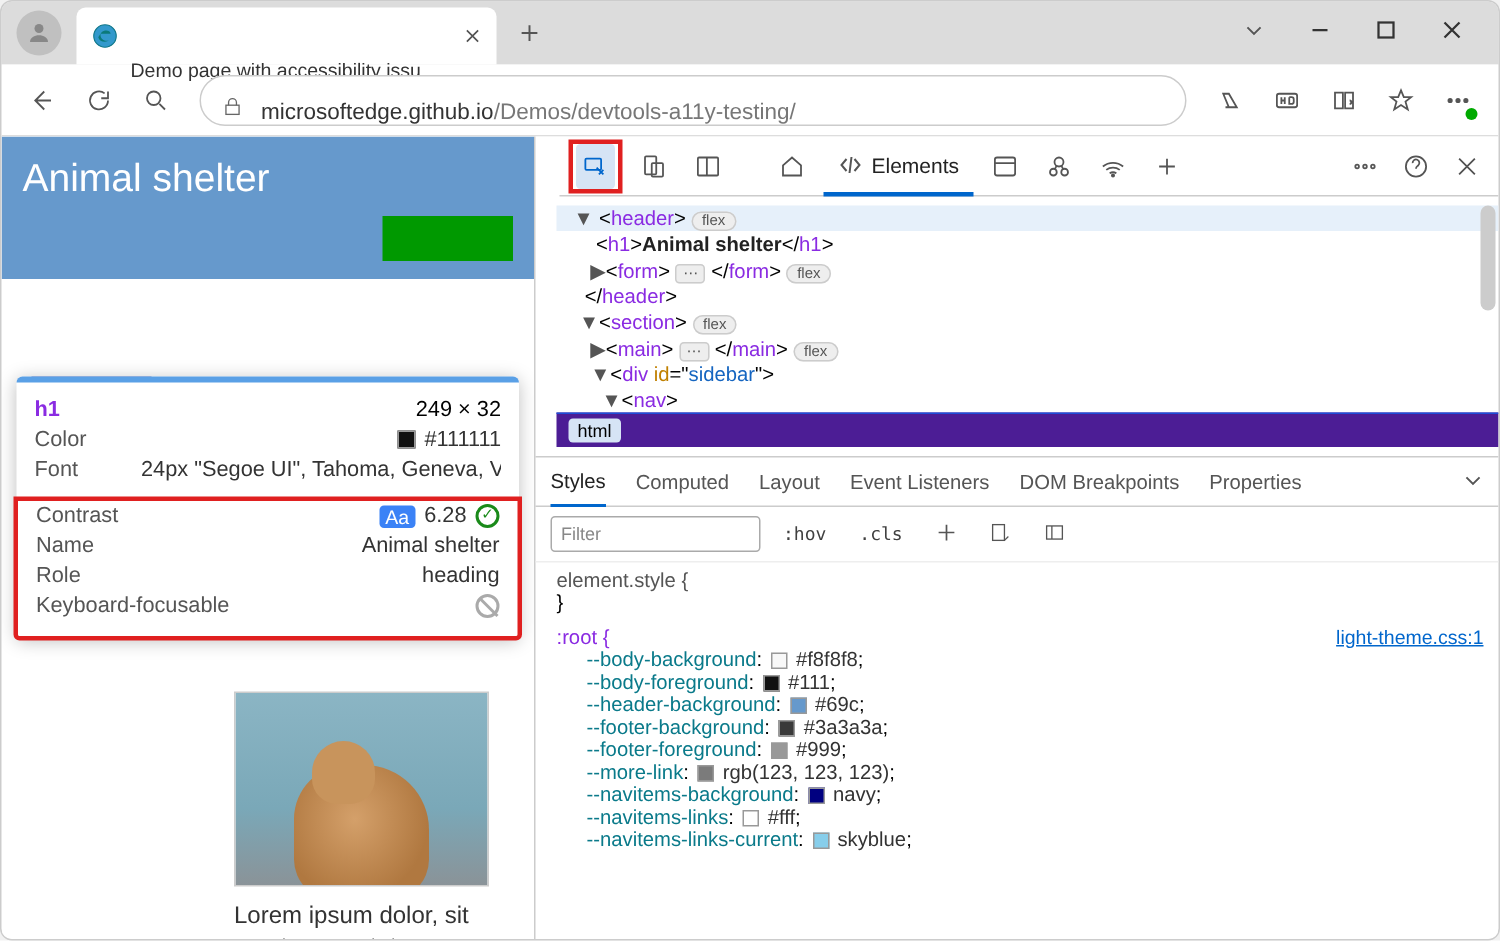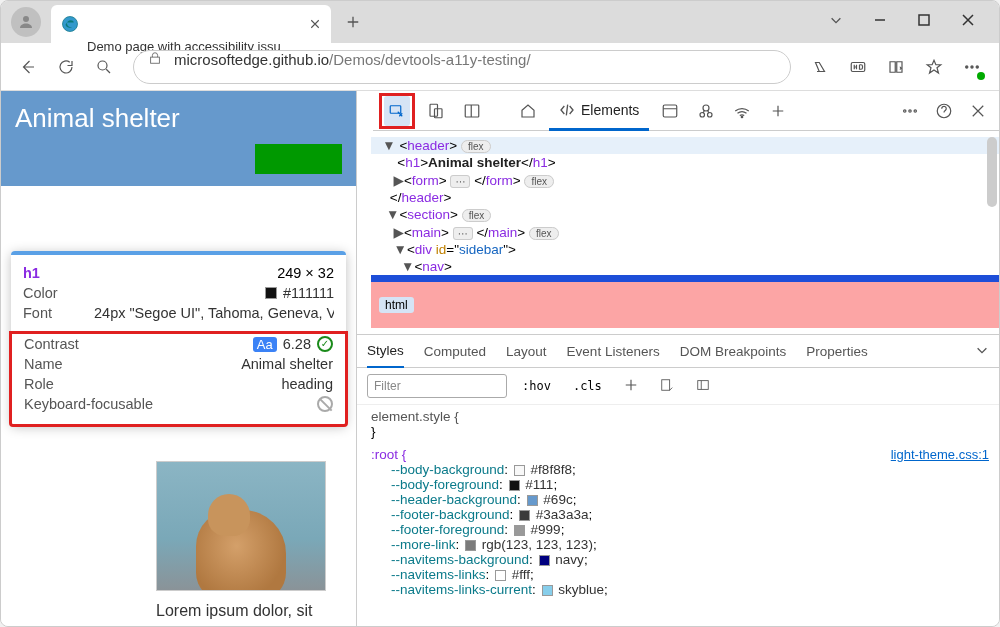--- a/index.html
+++ b/index.html
@@ -15,21 +15,21 @@
   .tab .close-x { width: 16px; height: 16px; display: flex; align-items: center; justify-content: center; color: #555; margin-left: 4px; }
   .newtab { width: 36px; height: 36px; display: flex; align-items: center; justify-content: center; color: #555; margin-left: 4px; }
   .winbtns { margin-left: auto; display: flex; gap: 30px; padding-right: 24px; align-items: center; color: #333; }
   .winbtns span svg { width: 14px; height: 14px; }
   .chev svg { width: 18px; height: 18px; }
 
   
   .addrbar { height: 48px; background: #fff; display: flex; align-items: center; padding: 0 8px; border-bottom: 1px solid #ddd; }
   .iconbtn { width: 38px; height: 38px; display: flex; align-items: center; justify-content: center; color: #555; }
   .iconbtn svg { width: 18px; height: 18px; stroke: #555; fill: none; stroke-width: 1.6; }
-  .urlbox { flex: 1; height: 34px; border: 1px solid #ccc; border-radius: 18px; background: #fff; display: flex; align-items: flex-start; padding: 0 14px; margin: 0 10px; min-width: 0; }
+  .urlbox { flex: 1; height: 34px; border: 1px solid #ccc; border-radius: 18px; background: #fff; display: flex; align-items: flex-end; padding: 0 14px; margin: 0 10px; min-width: 0; }
   .urlbox .lock { margin-right: 12px; color: #666; }
   .urlbox .lock svg { width: 14px; height: 14px; }
   .urlbox .url { font-size: 15px; color: #777; white-space: nowrap; overflow: hidden; }
   .urlbox .url b { color: #333; font-weight: normal; }
   .more-dot { position: relative; }
   .notif-dot { position: absolute; bottom: 6px; right: 6px; width: 8px; height: 8px; border-radius: 50%; background: #0a0; }
 
   
   .main { display: flex; height: calc(100% - 90px); }
   .page { width: 355px; background: #fff; position: relative; overflow: hidden; }
@@ -74,32 +74,32 @@
   .dom { font-family: Consolas, monospace; font-size: 13.5px; padding: 6px 0 6px 14px; position: relative; flex-shrink: 0; }
   .dom .line { white-space: pre; padding: 1px 0; }
   .dom .hl { background: #e6f0fa; }
   .arrowd { color: #555; }
   .tg { color: #8a2be2; }
   .at { color: #c08000; }
   .av { color: #1565c0; }
   .tx { color: #222; font-weight: bold; }
   .pill { background: #eee; border: 1px solid #ccc; border-radius: 10px; padding: 0 6px; font-size: 10px; color: #555; font-family: sans-serif; }
   .dots { background: #eee; border: 1px solid #ccc; border-radius: 3px; padding: 0 4px; font-size: 10px; color: #555; }
-  .crumbs { border-top: 7px solid #1d4ed8; background: #fca5a5; padding: 16px 8px; font-size: 12px; }
+  .crumbs { border-top: 1px solid #1d4ed8; background: #4c1d95; padding: 4px 8px; font-size: 12px; }
   .crumb-sel { background: #d6e4f5; padding: 1px 6px; border-radius: 3px; }
 
   .scroll-v { position: absolute; right: 2px; top: 6px; width: 10px; height: 70px; background: #ccc; border-radius: 5px; }
 
   .styles-tabs { height: 34px; border-top: 1px solid #ccc; border-bottom: 1px solid #ccc; display: flex; align-items: center; padding: 0 10px; gap: 20px; font-size: 13.5px; color: #555; }
   .styles-tabs .st-active { color: #222; border-bottom: 2px solid #0066cc; height: 34px; display: flex; align-items: center; }
   .styles-tabs .chev-r { margin-left: auto; }
 
   .styles-toolbar { display: flex; align-items: center; gap: 8px; padding: 6px 10px; border-bottom: 1px solid #eee; font-size: 12px; }
   .filter-box { width: 140px; height: 24px; border: 1px solid #aaa; border-radius: 3px; padding: 0 6px; font-size: 12px; color: #888; display: flex; align-items: center; }
-  .mono-btn { font-family: Consolas, monospace; font-size: 12px; color: #000000; padding: 2px 6px; border: 1px solid transparent; }
+  .mono-btn { font-family: Consolas, monospace; font-size: 12px; color: #404040; padding: 2px 6px; border: 1px solid transparent; }
 
   .css-pane { font-family: Consolas, monospace; font-size: 13.5px; padding: 4px 10px 10px 14px; overflow: hidden; flex: 1; min-height: 0; position: relative; }
   .css-rule { margin-bottom: 8px; }
   .css-sel { color: #8a2be2; }
   .css-link { float: right; color: #06c; text-decoration: underline; font-size: 13px; }
   .prop { padding-left: 20px; }
   .pn { color: #c08000; } 
   .css-pane .pn { color: #0a7a8a; }
   .pv { color: #333; }
   .sw { width: 11px; height: 11px; display: inline-block; border: 1px solid #999; vertical-align: middle; margin: 0 2px; }

